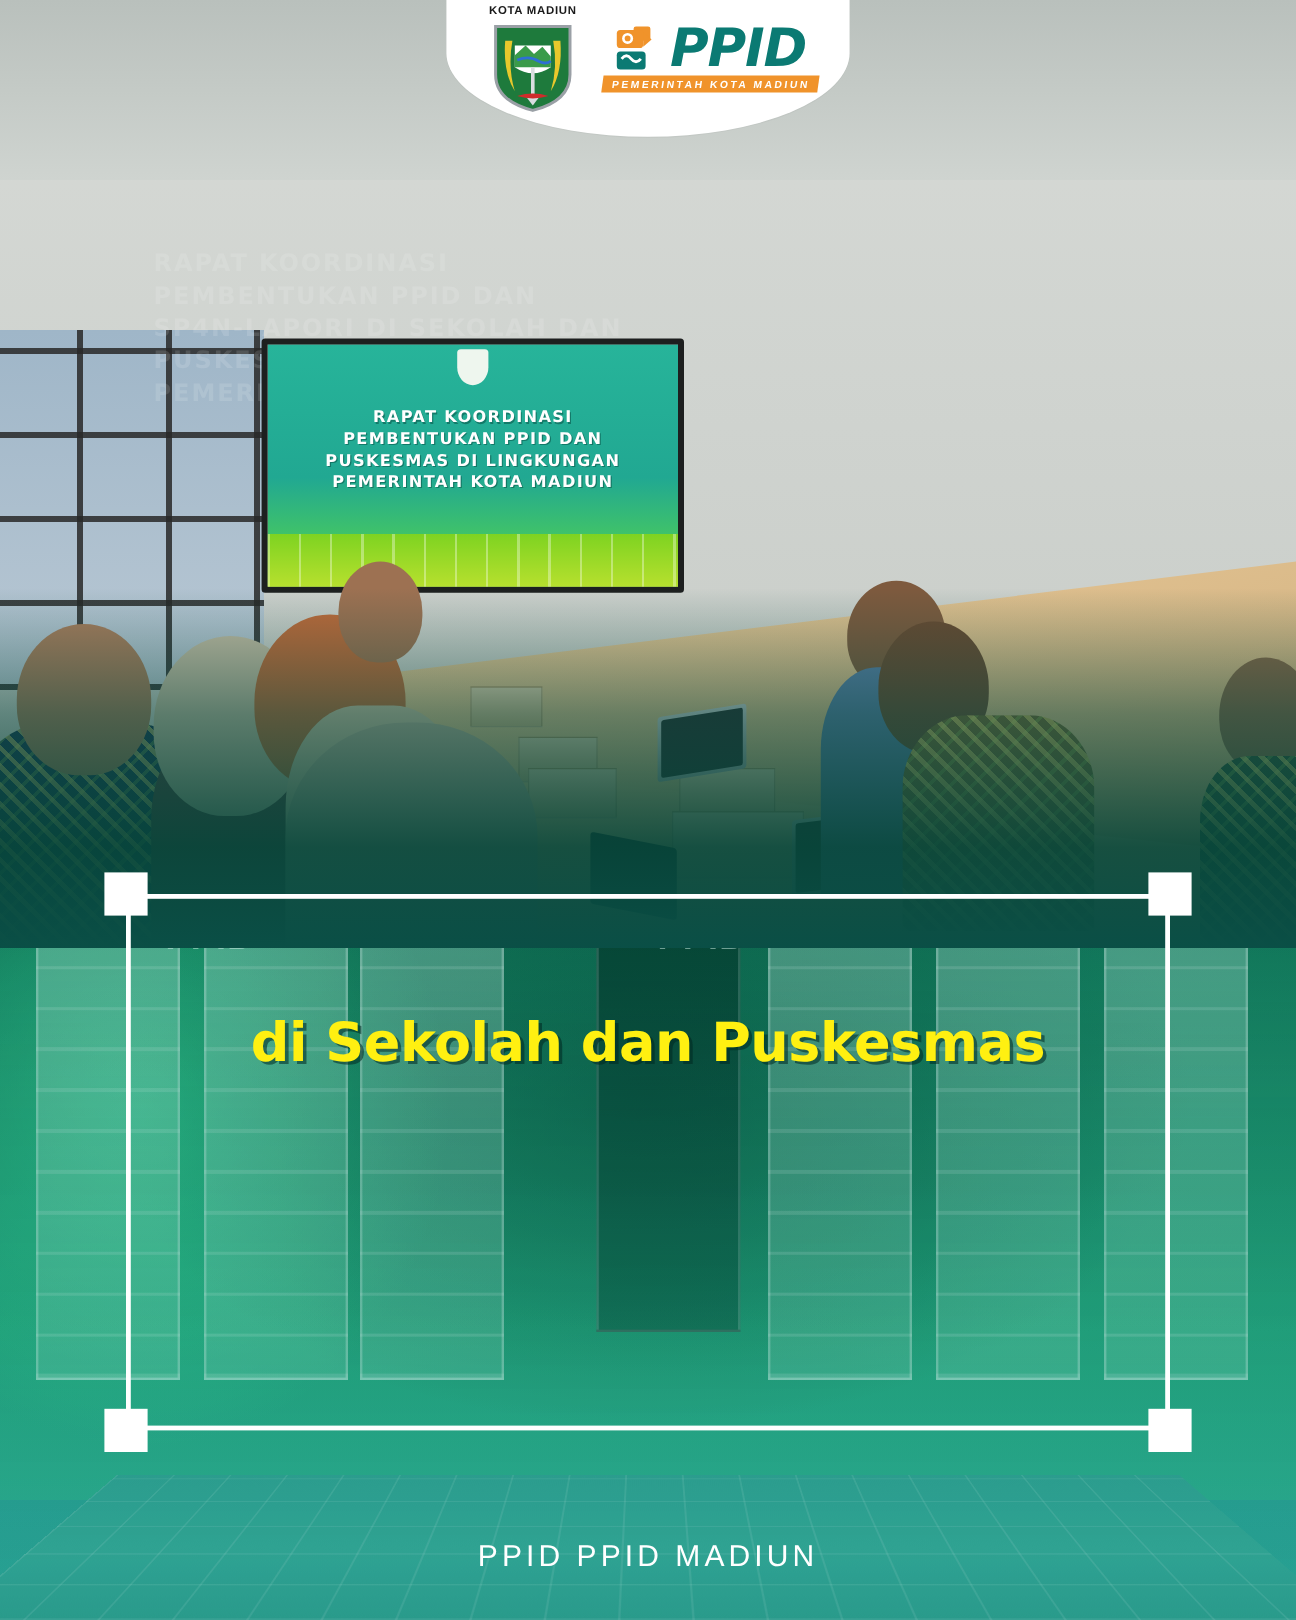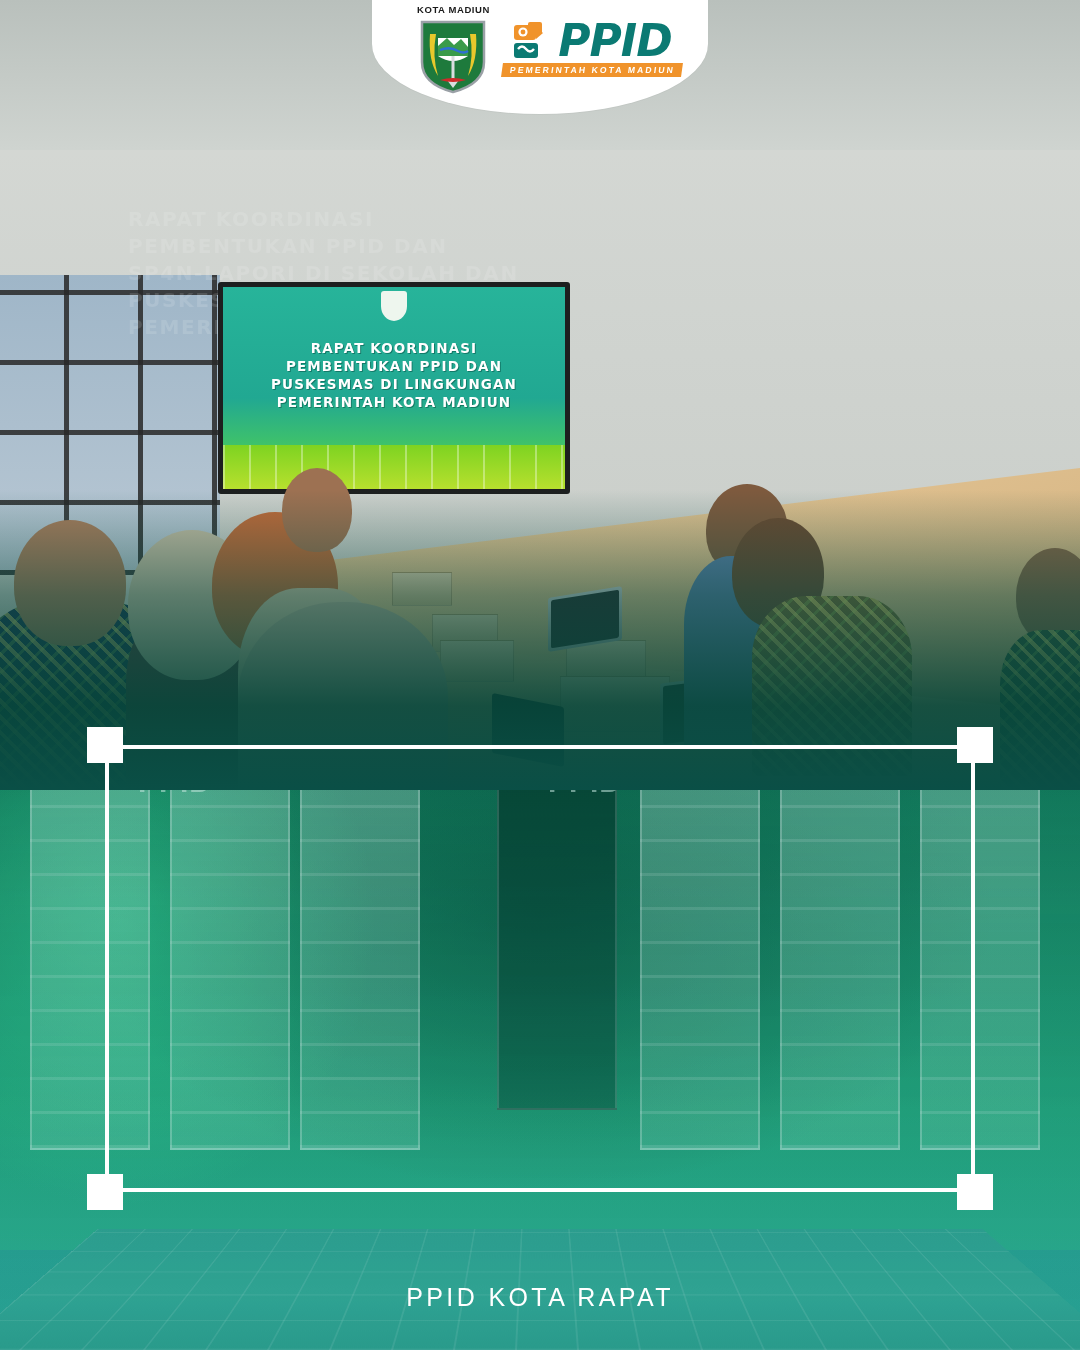--- a/index.html
+++ b/index.html
@@ -69,21 +69,21 @@
     top:-44px;width:336px;height:158px;
     background:#ffffff;
     border-radius:0 0 52% 52% / 0 0 46% 46%;
     display:flex;align-items:flex-start;justify-content:center;
     gap:10px;padding-top:10px;
     box-shadow:0 1px 0 rgba(0,0,0,.03);
   }
   .header-inner{display:flex;align-items:center;gap:12px;padding-top:38px;}
 
   
-  .crest-wrap{display:flex;flex-direction:column;align-items:flex-end;width:92px;}
+  .crest-wrap{display:flex;flex-direction:column;align-items:center;width:92px;}
   .crest-label{font-size:9.5px;font-weight:700;letter-spacing:.6px;color:#1a1a1a;margin-bottom:1px;}
   .crest{width:74px;height:78px;}
 
   
   .ppid-logo{display:flex;flex-direction:column;align-items:center;gap:2px;}
   .ppid-row{display:flex;align-items:center;gap:2px;}
   .ppid-mark{width:44px;height:40px;}
   .ppid-word{
     font-size:44px;font-weight:800;color:#0b7a73;letter-spacing:-1px;
     font-style:italic;line-height:.9;font-family:"DejaVu Sans", sans-serif;
@@ -311,17 +311,18 @@
   </div>
 
   <div class="frame">
     <span class="sq tl"></span>
     <span class="sq tr"></span>
     <span class="sq bl"></span>
     <span class="sq br"></span>
   </div>
 
   <div class="title-block">
-  </div>
-
-  <div class="footer">PPID KOTA RAPAT</div>
+    <div class="t-line t-yellow">di Sekolah dan Puskesmas</div>
+  </div>
+
+  <div class="footer">PPID PPID MADIUN</div>
 
 </div>
 
 </body></html>

